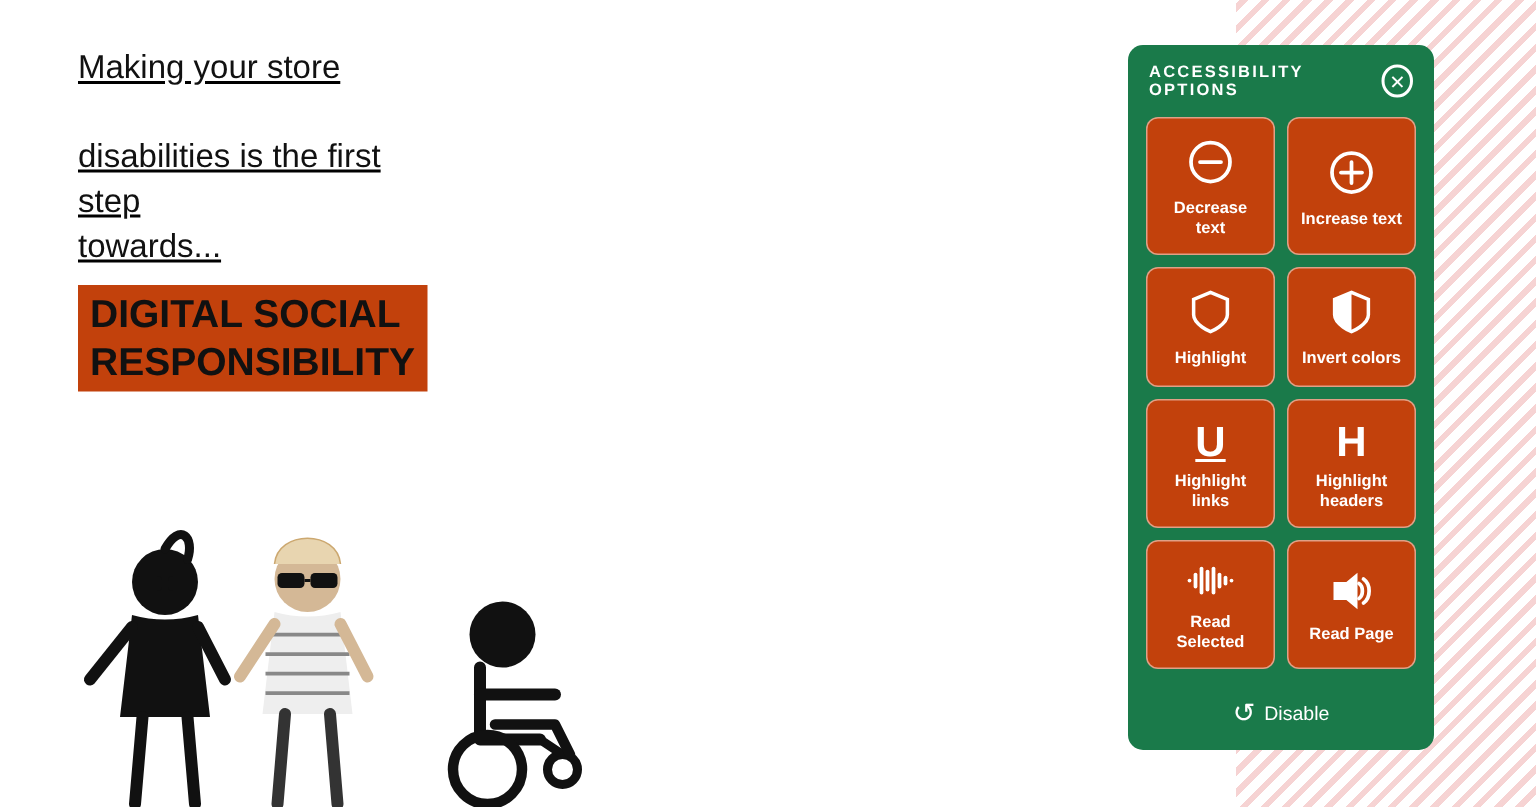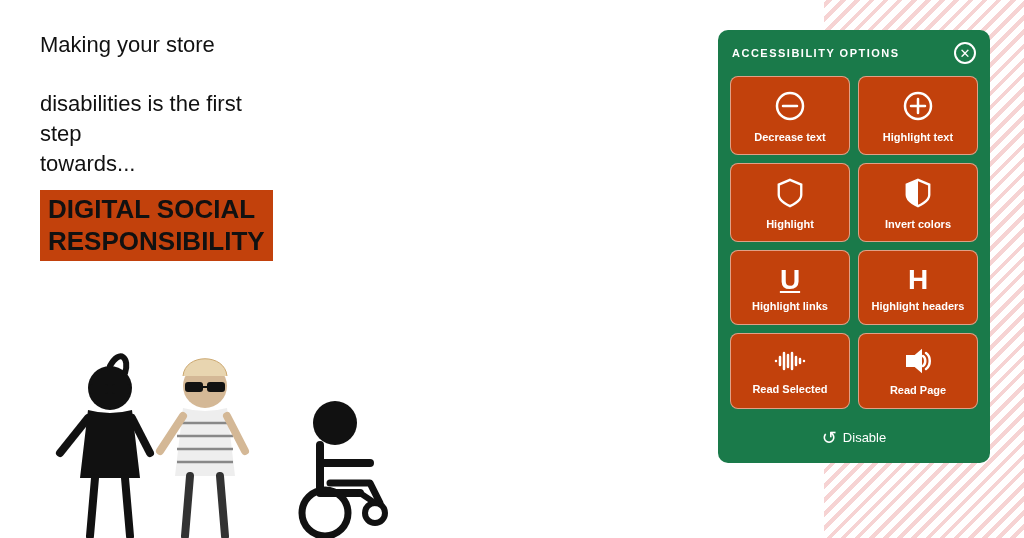--- a/index.html
+++ b/index.html
@@ -9,22 +9,23 @@
       font-family: Arial, sans-serif;
       background: #fff;
       overflow: hidden;
       display: flex;
       position: relative;
     }
 
     
     .left-content {
       flex: 1;
-      padding: 30px 40px;
+      padding: 30px 52px;
       position: relative;
+      text-decoration: underline;
     }
 
     .intro-text {
       font-size: 22px;
       font-weight: 400;
       line-height: 1.35;
       color: #111;
       max-width: 380px;
       margin-bottom: 8px;
     }
@@ -74,21 +75,21 @@
         transparent,
         transparent 6px,
         rgba(220, 80, 80, 0.25) 6px,
         rgba(220, 80, 80, 0.25) 10px
       );
       z-index: 0;
     }
 
     
     .accessibility-panel {
-      width: 272px;
+      width: 204px;
       background: #1a7a4a;
       border-radius: 10px;
       padding: 12px;
       position: relative;
       z-index: 2;
       margin-top: 10px;
     }
 
     .panel-header {
       display: flex;
@@ -292,21 +293,21 @@
       </button>
 
       <button class="acc-btn">
         <span class="btn-icon">
           <svg width="30" height="30" viewBox="0 0 30 30" fill="none" xmlns="http://www.w3.org/2000/svg">
             <circle cx="15" cy="15" r="13" stroke="white" stroke-width="2.5" fill="none"></circle>
             <line x1="8" y1="15" x2="22" y2="15" stroke="white" stroke-width="2.5" stroke-linecap="round"></line>
             <line x1="15" y1="8" x2="15" y2="22" stroke="white" stroke-width="2.5" stroke-linecap="round"></line>
           </svg>
         </span>
-        <span class="btn-label">Highlight text</span>
+        <span class="btn-label">Increase text</span>
       </button>
 
       <button class="acc-btn">
         <span class="btn-icon">
           <svg width="28" height="30" viewBox="0 0 28 32" fill="none" xmlns="http://www.w3.org/2000/svg">
             <path d="M14 2 L26 7 L26 18 C26 25 14 30 14 30 C14 30 2 25 2 18 L2 7 Z" stroke="white" stroke-width="2.5" fill="none"></path>
           </svg>
         </span>
         <span class="btn-label">Highlight</span>
       </button>

